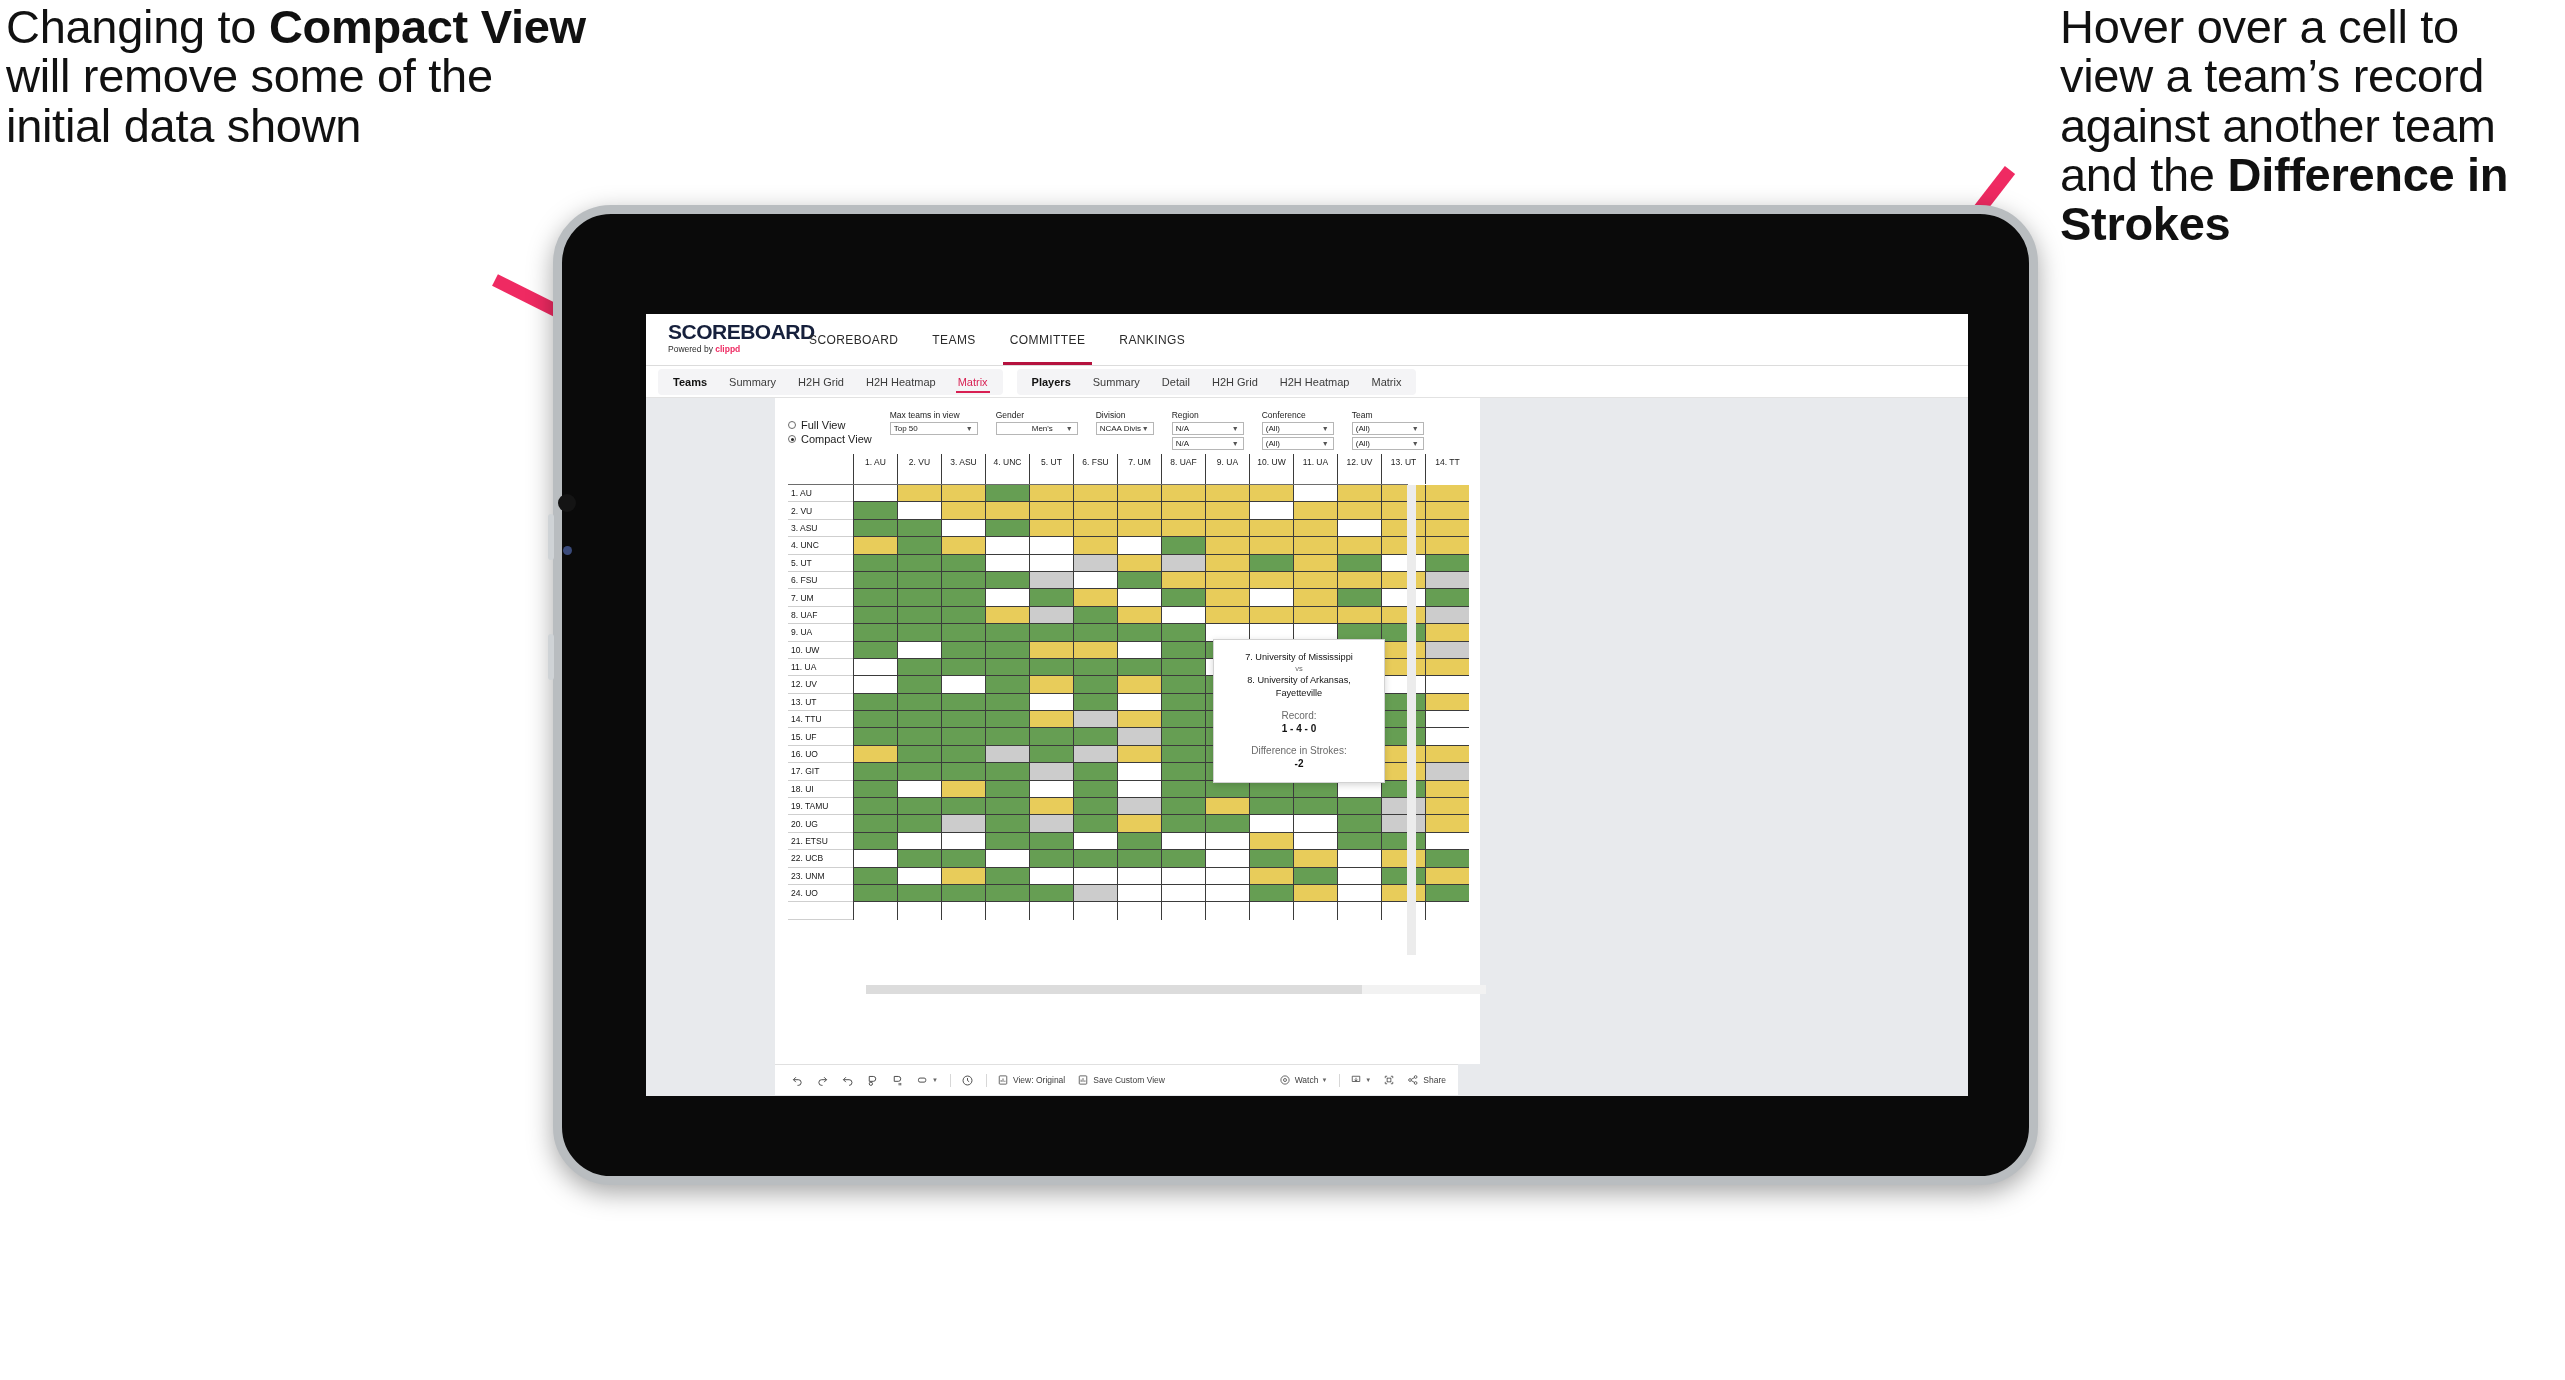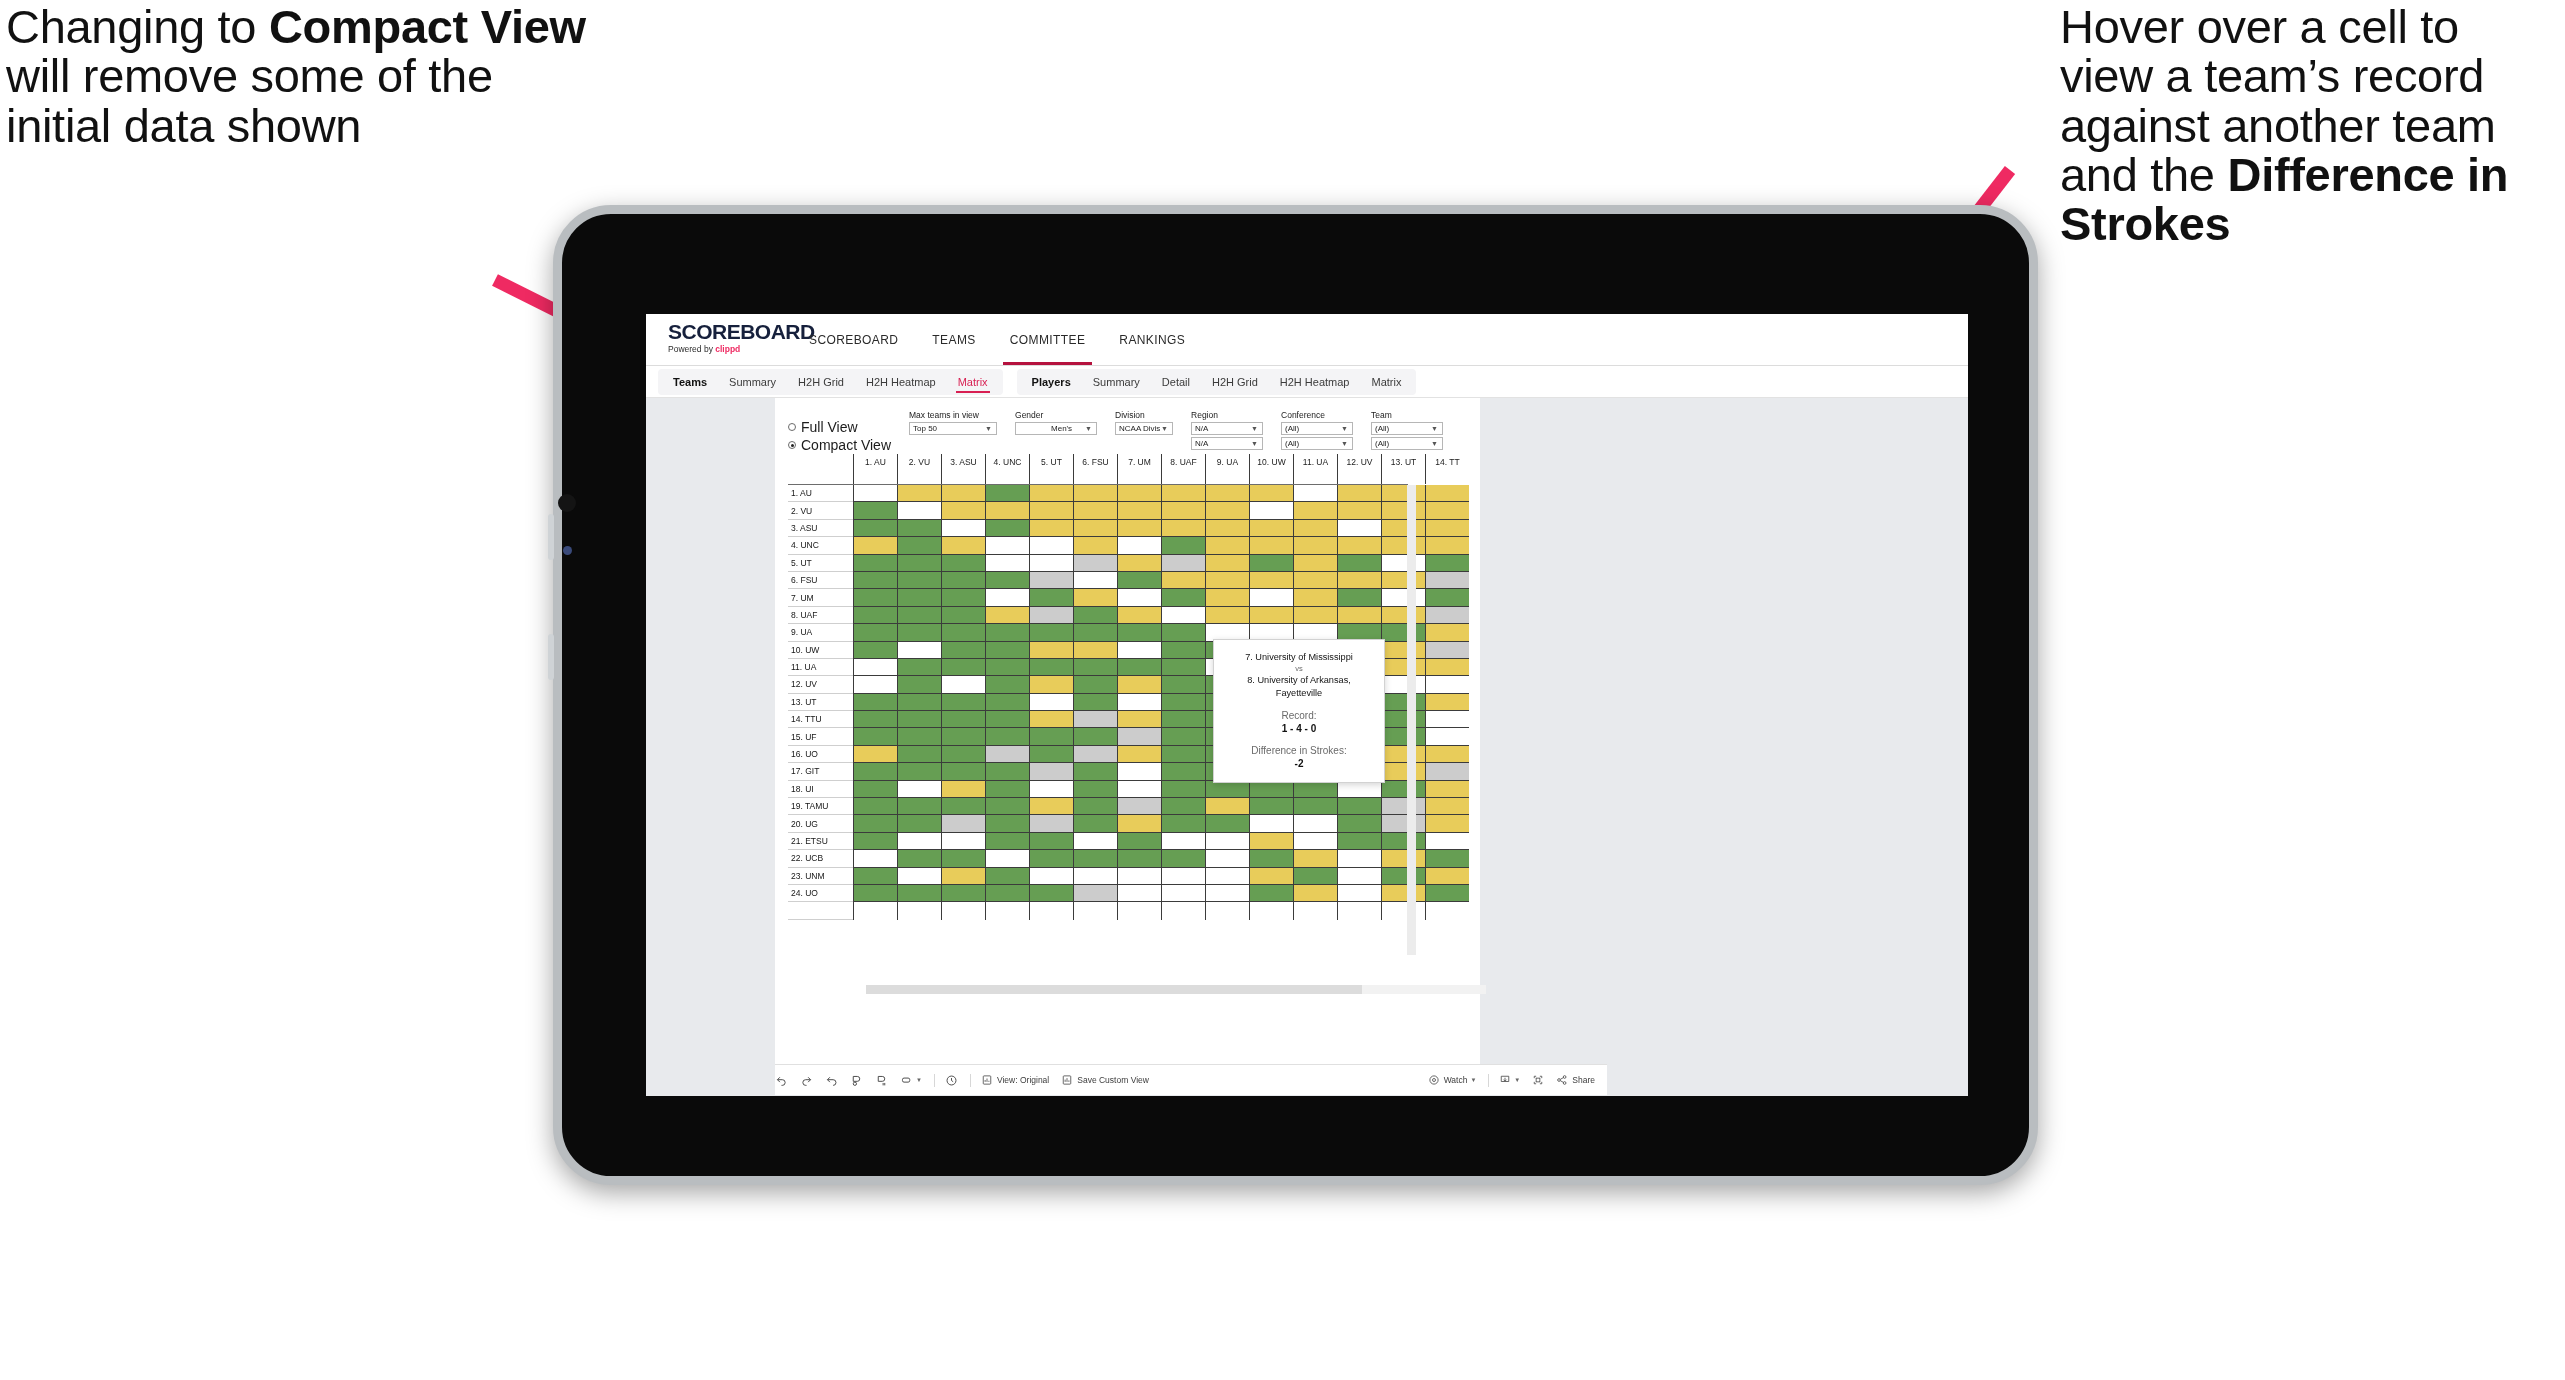--- a/index.html
+++ b/index.html
@@ -73,21 +73,21 @@
   .fgrp { margin-right:18px; }
   .flabel { font-size:8.5px; color:#222; margin-bottom:2px; }
   .fsel { height:13px; border:1px solid #b6b6b6; background:#fff; font-size:8px; color:#1c1c1c;
           display:flex; align-items:center; padding:0 3px; position:relative; }
   .fsel + .fsel { margin-top:2px; }
   .fsel .cap { flex:1; white-space:nowrap; overflow:hidden; }
   .fsel .caret { width:9px; text-align:center; font-size:7px; color:#555; }
   .w-max { width:88px; } .w-gen { width:82px;padding-left:35px; } .w-div { width:58px; }
   .w-reg { width:72px;gap:12px; } .w-con { width:72px; } .w-team { width:72px; }
   .radios { margin-right:18px; padding-top:9px; }
-  .radio { display:flex; align-items:center; font-size:14px; color:#1c1c1c; margin-bottom:2px; }
+  .radio { display:flex; align-items:center; font-size:11px; color:#1c1c1c; margin-bottom:2px; }
   .dot { width:8px; height:8px; border-radius:50%; border:1px solid #6b6b6b; background:#fff;
          margin-right:5px; position:relative; flex:none; }
   .dot.on::after { content:""; position:absolute; left:1.5px; top:1.5px; width:3px; height:3px;
                    border-radius:50%; background:#222; }
 
   
   #matrixwrap { position:absolute; left:13px; top:56px; width:620px; height:525px; }
   #mhead { display:flex; height:31px; border-bottom:1.4px solid #6d6d6d; }
   #mhead .corner { width:65px; flex:none; }
   #mhead .ch { width:44px; flex:none; border-left:1.4px solid #3b3b3b; font-size:8.5px;
@@ -110,23 +110,23 @@
   
   #tooltip { position:absolute; left:425px; top:185px; width:172px; background:#fff;
              border:1px solid #d2d2d2; box-shadow:0 2px 7px rgba(0,0,0,.17);
              padding:11px 9px 13px; text-align:center; z-index:7; }
   #tooltip .t1 { font-size:9.2px; color:#131313; line-height:1.35; }
   #tooltip .vs { font-size:7.5px; color:#6a6a6a; margin:1px 0; }
   #tooltip .lbl { font-size:10px; color:#6a6a6a; margin-top:11px; }
   #tooltip .val { font-size:10px; color:#111; font-weight:700; margin-top:2px; }
 
   
-  #toolbar { position:absolute; left:129px; top:666px; width:832px; height:31px; background:#fff;
+  #toolbar { position:absolute; left:129px; top:666px; width:683px; height:31px; background:#fff;
              border-top:1px solid #e0e0e0; display:flex; align-items:center;
-             padding-left:0; font-size:8.5px; color:#3c3c3c; }
+             padding-left:16px; font-size:8.5px; color:#3c3c3c; }
   .tb { display:flex; align-items:center; margin-right:12px; cursor:pointer; white-space:nowrap; }
   .tb svg { display:block; }
   .tsep { width:1px; height:13px; background:#d7d7d7; margin:0 10px 0 0; }
   .tb .tx { margin-left:4px; }
   .spacer { flex:1; }
 </style>
 </head>
 <body>
 
 <div id="stage">

